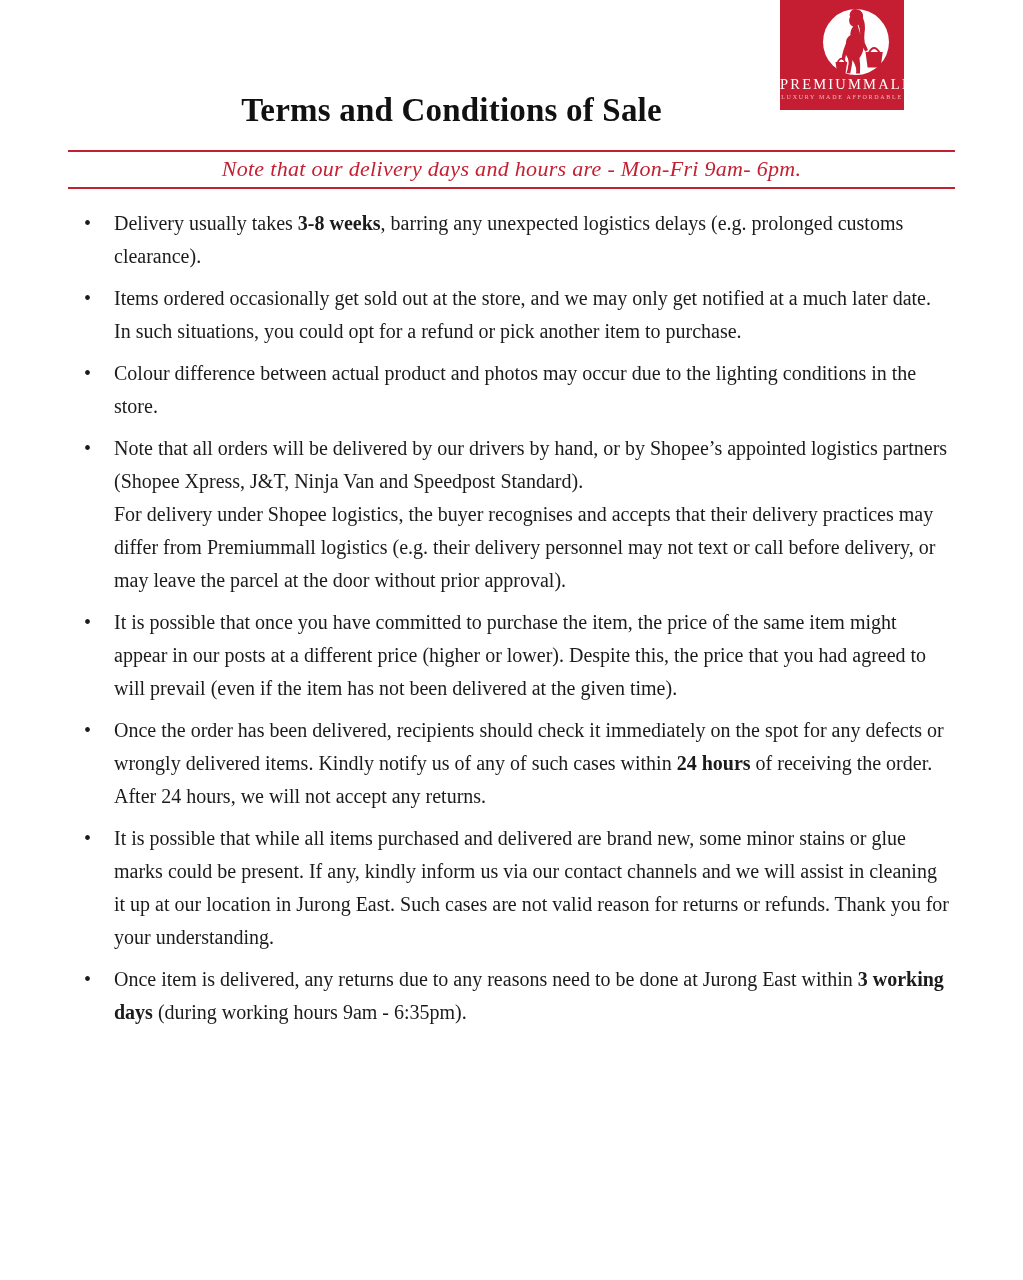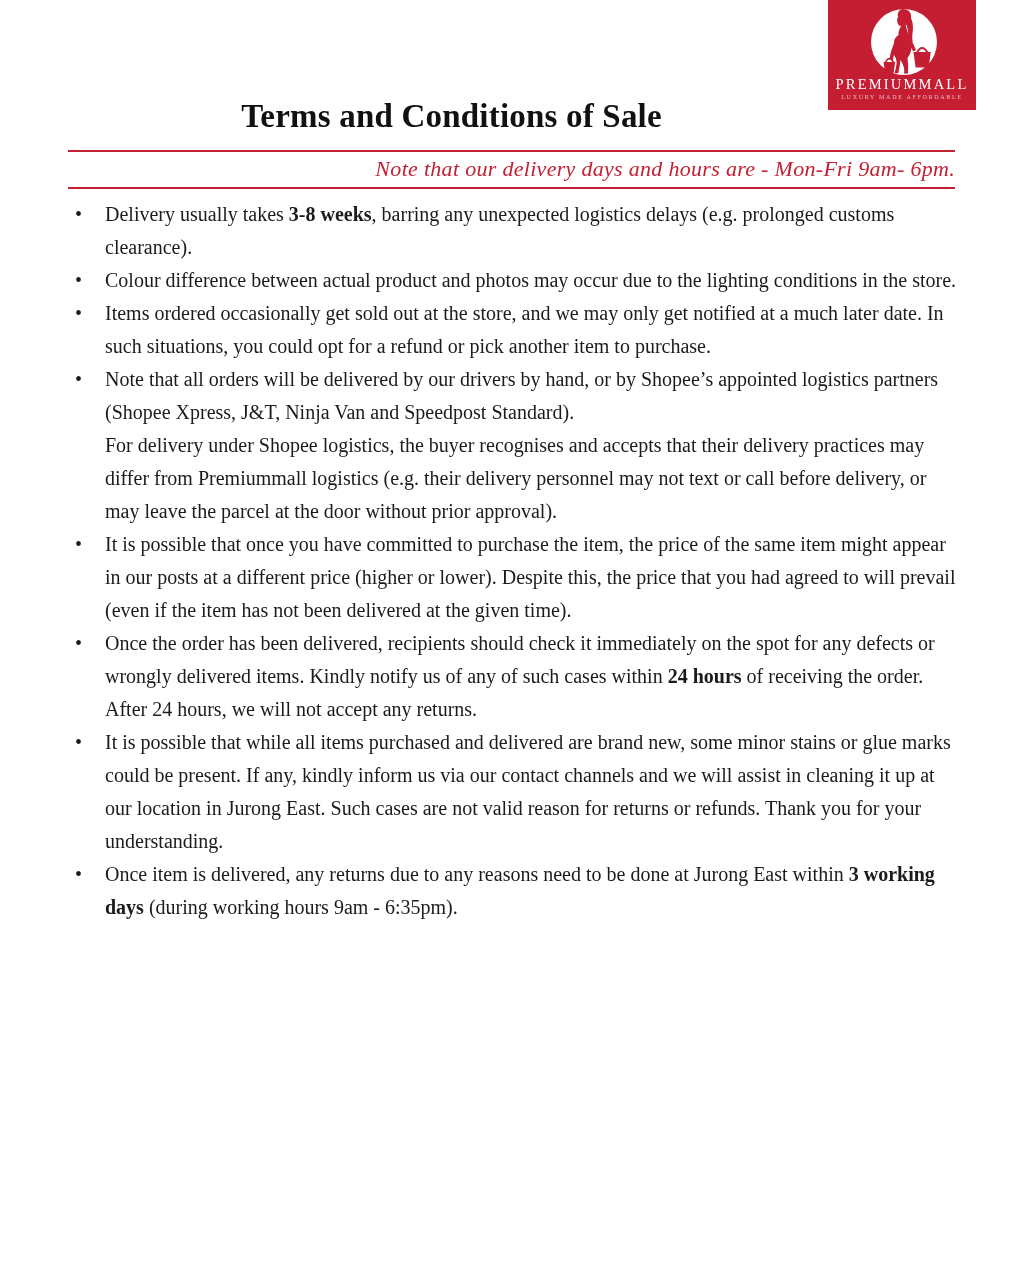--- a/index.html
+++ b/index.html
@@ -13,23 +13,23 @@
     height: 1280px;
     background: #ffffff;
     font-family: "Liberation Serif", serif;
     color: #1b1b1b;
     overflow: hidden;
   }
 
   
   .logo {
     position: absolute;
-    left: 828px;
+    left: 780px;
     top: 0;
-    width: 148px;
+    width: 124px;
     height: 110px;
     background: var(--logo-bg, #c51e32);
   }
   .logo svg { display: block; }
   .brand {
     position: absolute;
     left: 0; right: 0;
     top: 76px;
     text-align: center;
     color: #ffffff;
@@ -44,21 +44,21 @@
     top: 94px;
     text-align: center;
     color: rgba(255,235,235,0.72);
     font-size: 6px;
     letter-spacing: 1.7px;
     white-space: nowrap;
   }
 
   
   h1.title {
-    margin: 14px;
+    margin: 8px;
     position: absolute;
     left: 0;
     right: 120px;
     top: 84px;
     text-align: center;
     font-size: 33px;
     font-weight: bold;
     color: #111111;
     letter-spacing: 0.2px;
   }
@@ -68,21 +68,21 @@
     position: absolute;
     left: 68px;
     top: 150px;
     width: 887px;
     border-top: 2px solid var(--accent, #c32032);
     border-bottom: 2px solid var(--accent, #c32032);
     padding: 4px 0 5px 0;
     box-sizing: border-box;
   }
   .note {
-    text-align: right;
+    text-align: center;
     font-style: italic;
     font-size: 22px;
     color: var(--accent, #c32032);
     letter-spacing: 0.3px;
   }
 
   
   ul.terms {
     position: absolute;
     left: 68px;
@@ -90,21 +90,21 @@
     width: 890px;
     margin: 0;
     padding: 0;
     list-style: none;
     font-size: 20px;
     line-height: 33px;
   }
   ul.terms li {
     position: relative;
     padding-left: 37px;
-    margin: 0;
+    margin: 9px;
   }
   ul.terms li::before {
     content: "\2022";
     position: absolute;
     left: 7px;
     top: 0;
     font-size: 20px;
     color: #1b1b1b;
   }
   ul.terms b { font-weight: bold; }
@@ -141,22 +141,22 @@
   </div>
 
   <h1 class="title">Terms and Conditions of Sale</h1>
 
   <div class="note-box">
     <div class="note">Note that our delivery days and hours are - Mon-Fri 9am- 6pm.</div>
   </div>
 
   <ul class="terms">
       <li><span>Delivery usually takes </span><b>3-8 weeks</b><span>, barring any unexpected logistics delays (e.g. prolonged customs clearance).</span></li>
+      <li><span>Items ordered occasionally get sold out at the store, and we may only get notified at a much later date. In such situations, you could opt for a refund or pick another item to purchase.</span></li>
       <li><span>Colour difference between actual product and photos may occur due to the lighting conditions in the store.</span></li>
-      <li><span>Items ordered occasionally get sold out at the store, and we may only get notified at a much later date. In such situations, you could opt for a refund or pick another item to purchase.</span></li>
       <li><span>Note that all orders will be delivered by our drivers by hand, or by Shopee’s appointed logistics partners (Shopee Xpress, J&amp;T, Ninja Van and Speedpost Standard).</span><br><span>For delivery under Shopee logistics, the buyer recognises and accepts that their delivery practices may differ from Premiummall logistics (e.g. their delivery personnel may not text or call before delivery, or may leave the parcel at the door without prior approval).</span></li>
       <li><span>It is possible that once you have committed to purchase the item, the price of the same item might appear in our posts at a different price (higher or lower). Despite this, the price that you had agreed to will prevail (even if the item has not been delivered at the given time).</span></li>
       <li><span>Once the order has been delivered, recipients should check it immediately on the spot for any defects or wrongly delivered items. Kindly notify us of any of such cases within </span><b>24 hours</b><span> of receiving the order. After 24 hours, we will not accept any returns.</span></li>
       <li><span>It is possible that while all items purchased and delivered are brand new, some minor stains or glue marks could be present. If any, kindly inform us via our contact channels and we will assist in cleaning it up at our location in Jurong East. Such cases are not valid reason for returns or refunds. Thank you for your understanding.</span></li>
       <li><span>Once item is delivered, any returns due to any reasons need to be done at Jurong East within </span><b>3 working days</b><span> (during working hours 9am - 6:35pm).</span></li>
     </ul>
 
 </div>
 
 </body></html>

